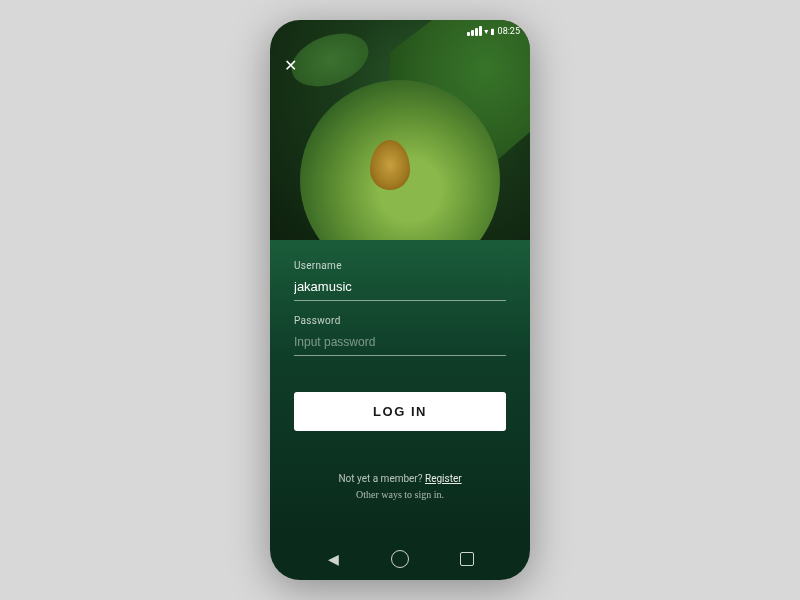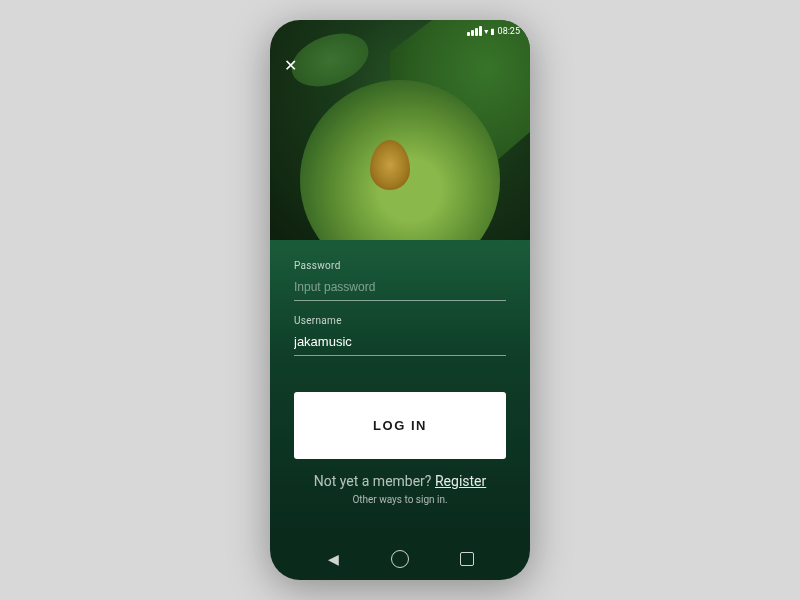--- a/index.html
+++ b/index.html
@@ -191,46 +191,48 @@
     .field-input.has-value {
       color: white;
     }
 
     .login-btn {
       width: 100%;
       background: white;
       color: #1a1a1a;
       border: none;
       border-radius: 3px;
-      padding: 26px 0;
+      padding: 12px 0;
       font-size: 13px;
       font-weight: bold;
       letter-spacing: 1.5px;
       cursor: pointer;
       margin-top: 22px;
       margin-bottom: 14px;
     }
 
     .member-text {
-      font-size: 14px;
+      font-size: 10px;
       color: rgba(255,255,255,0.7);
       margin-bottom: 5px;
       text-align: left;
+      margin-top: 28px;
     }
 
     .register-link {
       color: rgba(255,255,255,0.9);
       text-decoration: underline;
       cursor: pointer;
     }
 
     .other-signin {
       font-size: 10px;
       color: rgba(255,255,255,0.65);
       text-align: center;
+      font-family: Liberation Serif, serif;
     }
 
     
     .bottom-nav {
       background: #0a2a1c;
       height: 42px;
       display: flex;
       align-items: center;
       justify-content: space-around;
       padding: 0 30px;
@@ -290,27 +292,27 @@
       </div>
       <span class="time-text">08:25</span>
     </div>
 
     <div class="close-btn">✕</div>
   </div>
 
   <div class="login-section">
 
     <div class="field-group">
+      <div class="field-label">Username</div>
+      <input class="field-input has-value" type="text" value="jakamusic" style="">
+    </div>
+
+    <div class="field-group">
       <div class="field-label">Password</div>
       <input class="field-input" type="password" placeholder="Input password" style="">
-    </div>
-
-    <div class="field-group">
-      <div class="field-label">Username</div>
-      <input class="field-input has-value" type="text" value="jakamusic" style="">
     </div>
 
     <button class="login-btn">LOG IN</button>
 
     <div class="member-text">
       <span>Not yet a member?</span>
       <span class="register-link">Register</span>
     </div>
 
     <div class="other-signin">Other ways to sign in.</div>

